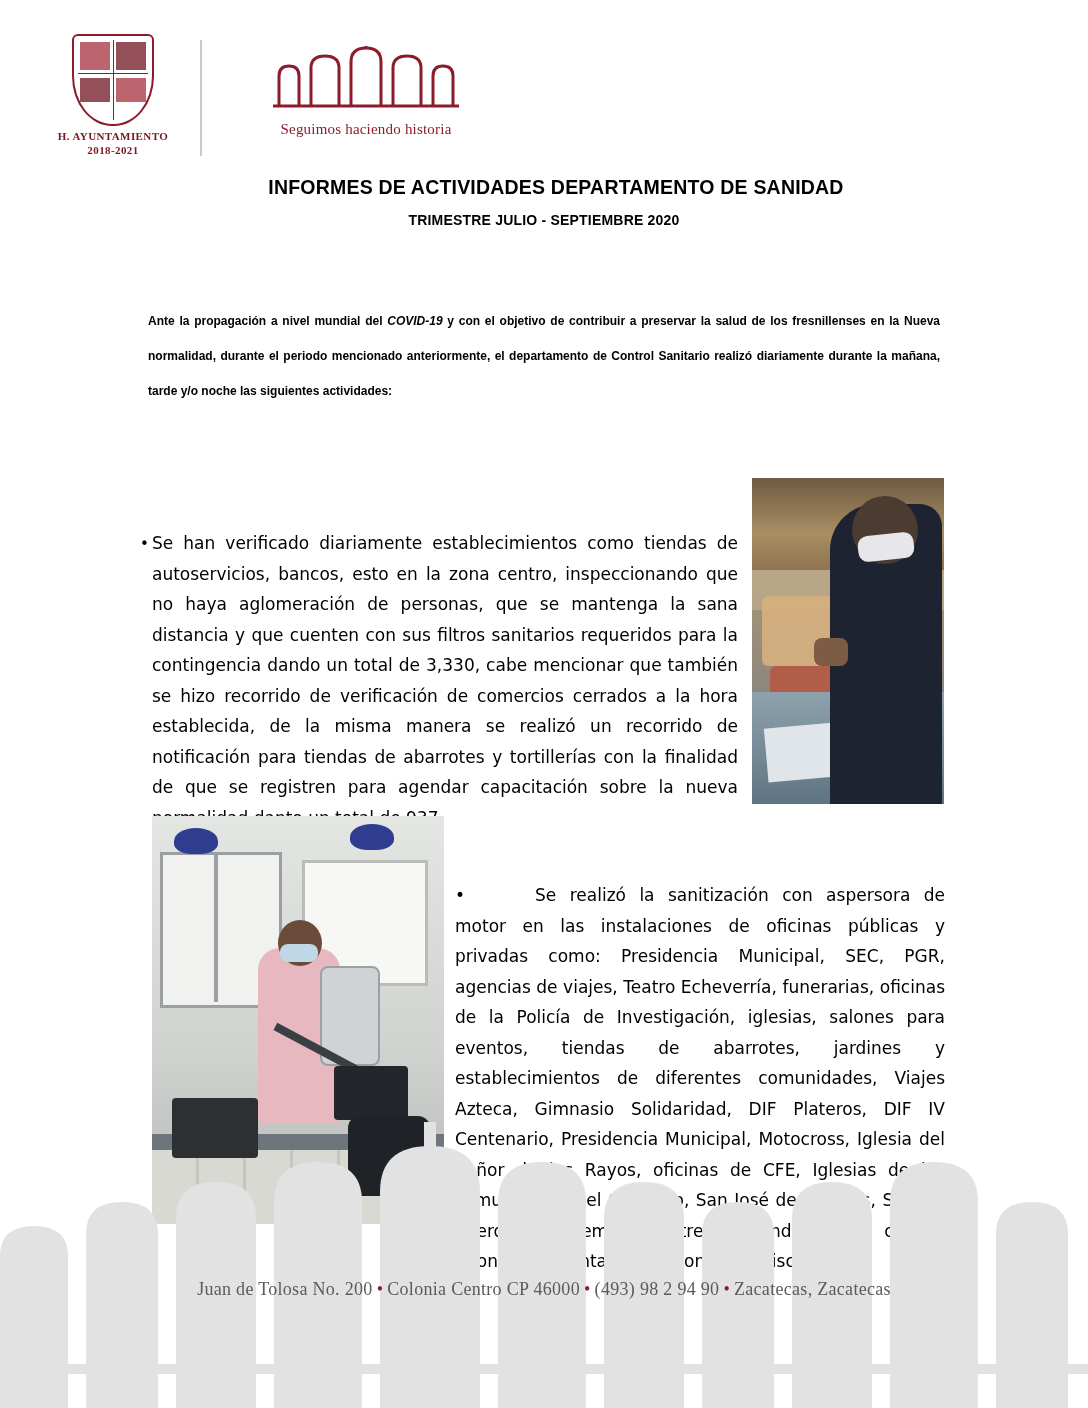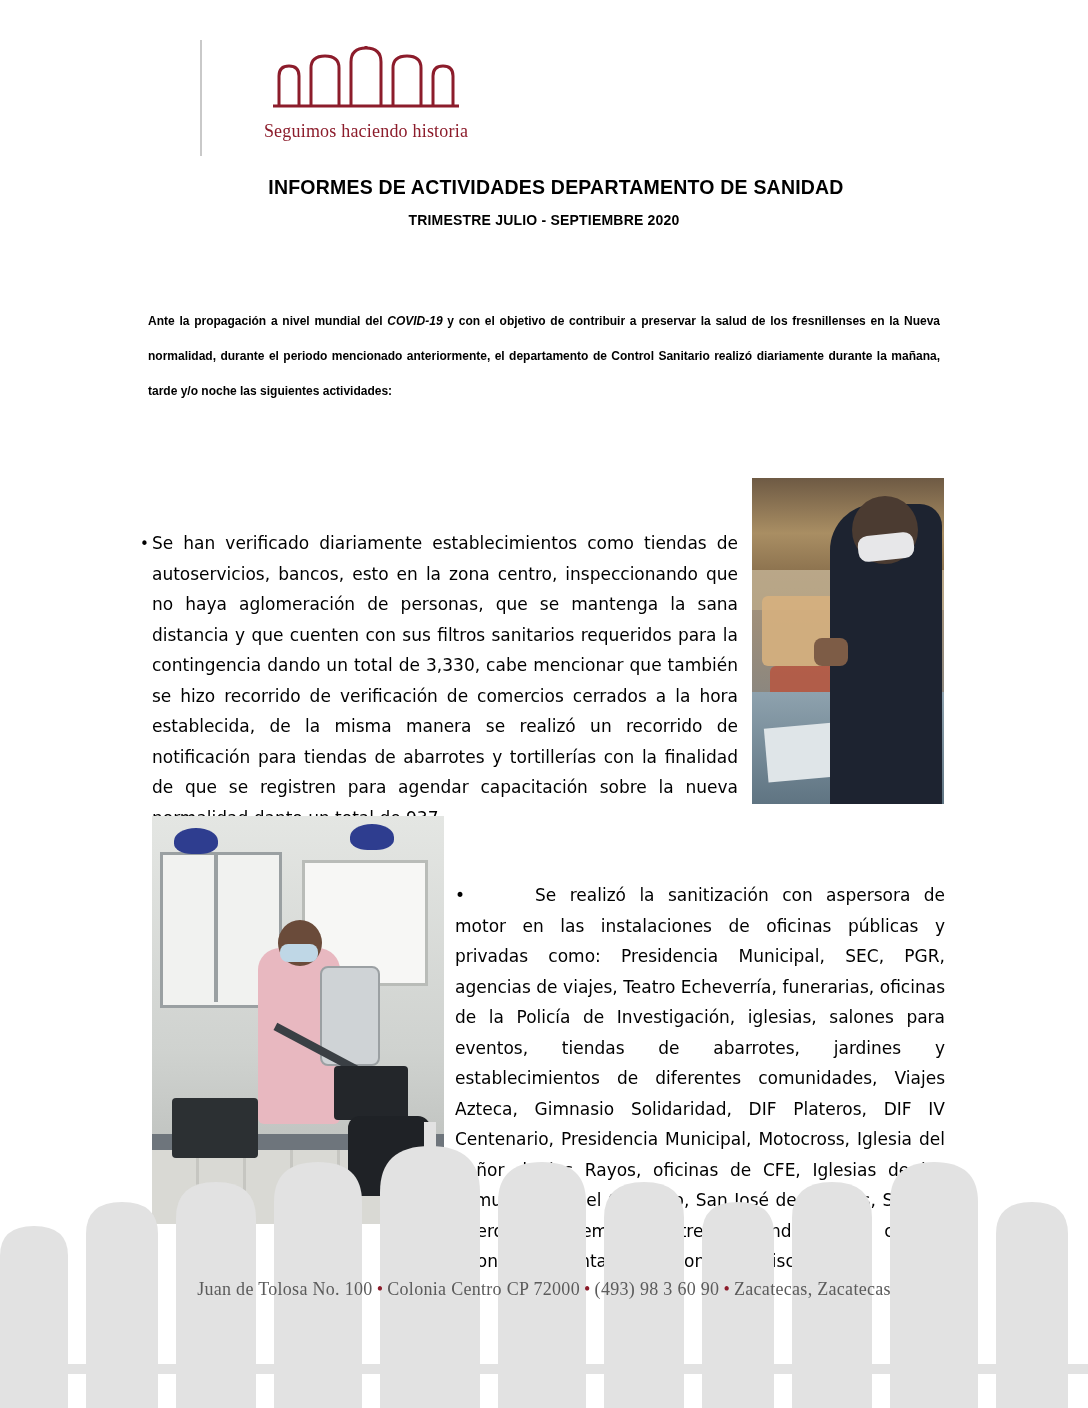--- a/index.html
+++ b/index.html
@@ -103,21 +103,21 @@
   .fres-word {
     font-family: "Liberation Serif", serif;
     font-weight: bold;
     font-size: 40px;
     letter-spacing: 1px;
     color: #8c1c2b;
     line-height: 1;
   }
   .fres-tag {
     font-family: "Liberation Serif", serif;
-    font-size: 18px;
+    font-size: 15px;
     color: #8c1c2b;
     letter-spacing: .2px;
     margin-top: 13px;
   }
 
   
   .doc-title {
     position: absolute;
     top: 176px;
     left: 0;
@@ -258,20 +258,32 @@
     color: #5b5b5b;
     letter-spacing: .3px;
   }
   .footer-line .sep { color: #8c1c2b; padding: 0 4px; }
 </style>
 </head>
 <body>
 
 <div class="header">
 
+  <div class="crest">
+    <div class="crest-shield">
+      <span class="crest-q q1"></span>
+      <span class="crest-q q2"></span>
+      <span class="crest-q q3"></span>
+      <span class="crest-q q4"></span>
+    </div>
+    <div class="crest-text">
+      <div>H. AYUNTAMIENTO</div>
+      <div>2018-2021</div>
+    </div>
+  </div>
 
   <div class="header-divider"></div>
 
   <div class="fres-logo">
     <div class="fres-arch">
       <svg width="190" height="62" viewBox="0 0 190 62" aria-hidden="true">
         <g fill="none" stroke="#8c1c2b" stroke-width="3">
           <path d="M8 60 V30 Q8 20 18 20 Q28 20 28 30 V60"></path>
           <path d="M40 60 V22 Q40 10 54 10 Q68 10 68 22 V60"></path>
           <path d="M80 60 V16 Q80 2 95 2 Q110 2 110 16 V60"></path>
@@ -349,14 +361,14 @@
       <path d="M792 302 V112 Q792 76 832 76 Q872 76 872 112 V302 Z"></path>
       <path d="M890 302 V96 Q890 56 934 56 Q978 56 978 96 V302 Z"></path>
       <path d="M996 302 V128 Q996 96 1032 96 Q1068 96 1068 128 V302 Z"></path>
       <rect x="424" y="16" width="12" height="30"></rect>
       <rect x="0" y="258" width="1088" height="10"></rect>
     </g>
   </svg>
 </div>
 
 <div class="footer-line">
-  <span>Juan de Tolosa No. 100</span><span class="sep">•</span><span>Colonia Centro  CP 72000</span><span class="sep">•</span><span>(493) 98 3 60 90</span><span class="sep">•</span><span>Zacatecas, Zacatecas</span>
+  <span>Juan de Tolosa No. 200</span><span class="sep">•</span><span>Colonia Centro  CP 46000</span><span class="sep">•</span><span>(493) 98 2 94 90</span><span class="sep">•</span><span>Zacatecas, Zacatecas</span>
 </div>
 
 </body></html>

